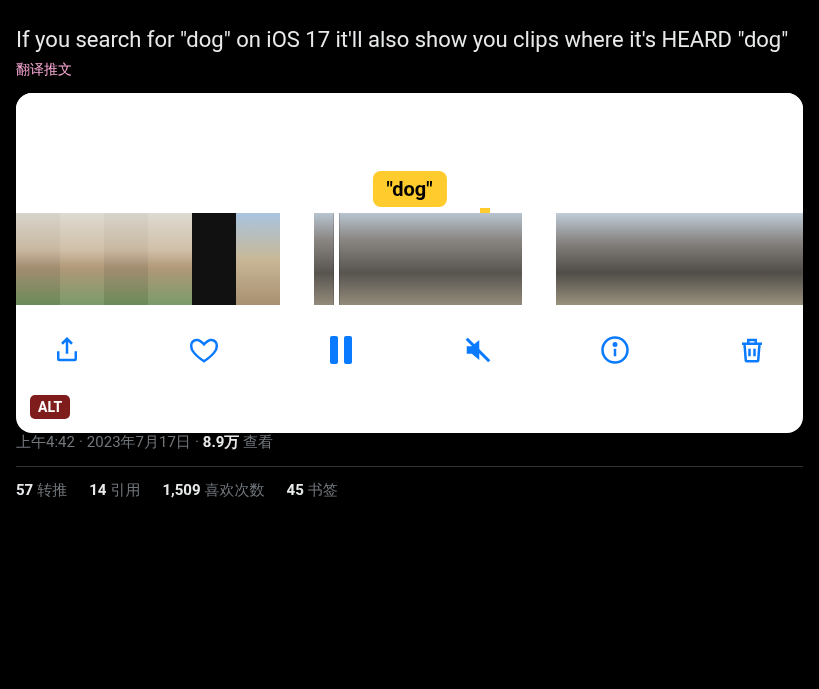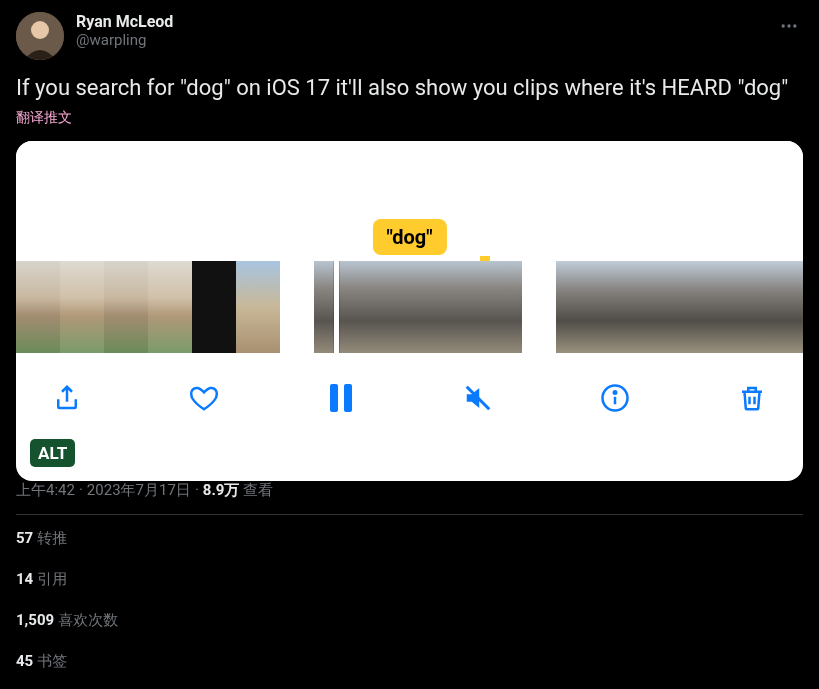--- a/index.html
+++ b/index.html
@@ -148,81 +148,60 @@
     align-items: center;
     justify-content: center;
   }
   .tb-btn svg { width: 30px; height: 30px; }
   .pause-icon { display: flex; gap: 6px; }
   .pause-icon span { width: 8px; height: 28px; background: #0a7aff; border-radius: 2px; }
   .alt-badge {
     position: absolute;
     left: 14px;
     bottom: 14px;
-    background: #14532d;
+    background: #7f1d1d;
     color: #fff;
     font-weight: 700;
-    font-size: 17px;
+    font-size: 14px;
     padding: 4px 8px;
     border-radius: 5px;
     text-align: center;
   }
   .meta {
     font-size: 15px;
     color: #71767b;
   }
   .meta .sep { margin: 0 4px; }
   .meta .views-num { color: #e7e9ea; font-weight: 700; }
   .divider {
     height: 1px;
     background: #2f3336;
     margin-top: 14px;
   }
   .stats {
     display: flex;
     gap: 22px;
     padding-top: 14px;
     font-size: 15px;
-    flex-direction: column;
   }
   .stat {
     color: #71767b;
     cursor: pointer;
   }
   .stat .num {
     color: #e7e9ea;
     font-weight: 700;
     margin-right: 4px;
   }
 </style>
 </head>
 <body>
 
 <div class="tweet">
 
-  <div class="header">
-    <div class="avatar">
-      <svg viewBox="0 0 48 48">
-          <rect width="48" height="48" fill="#6b5a4a"></rect>
-          <circle cx="24" cy="18" r="9" fill="#e6c8a8"></circle>
-          <path d="M8 48 Q24 28 40 48 Z" fill="#2a2018"></path>
-        </svg>
-    </div>
-    <div class="user-info">
-      <div class="display-name">Ryan McLeod</div>
-      <div class="handle">@warpling</div>
-    </div>
-    <div class="more-btn">
-      <svg width="20" height="20" viewBox="0 0 24 24" fill="currentColor">
-          <circle cx="5" cy="12" r="2"></circle>
-          <circle cx="12" cy="12" r="2"></circle>
-          <circle cx="19" cy="12" r="2"></circle>
-        </svg>
-    </div>
-  </div>
 
   <div class="tweet-text">If you search for "dog" on iOS 17 it'll also show you clips where it's HEARD "dog"</div>
 
   <div class="translate-link">翻译推文</div>
 
   <div class="media-card">
     <div class="media-top">
       <div class="dog-label">"dog"</div>
       <div class="tick"></div>
     </div>

